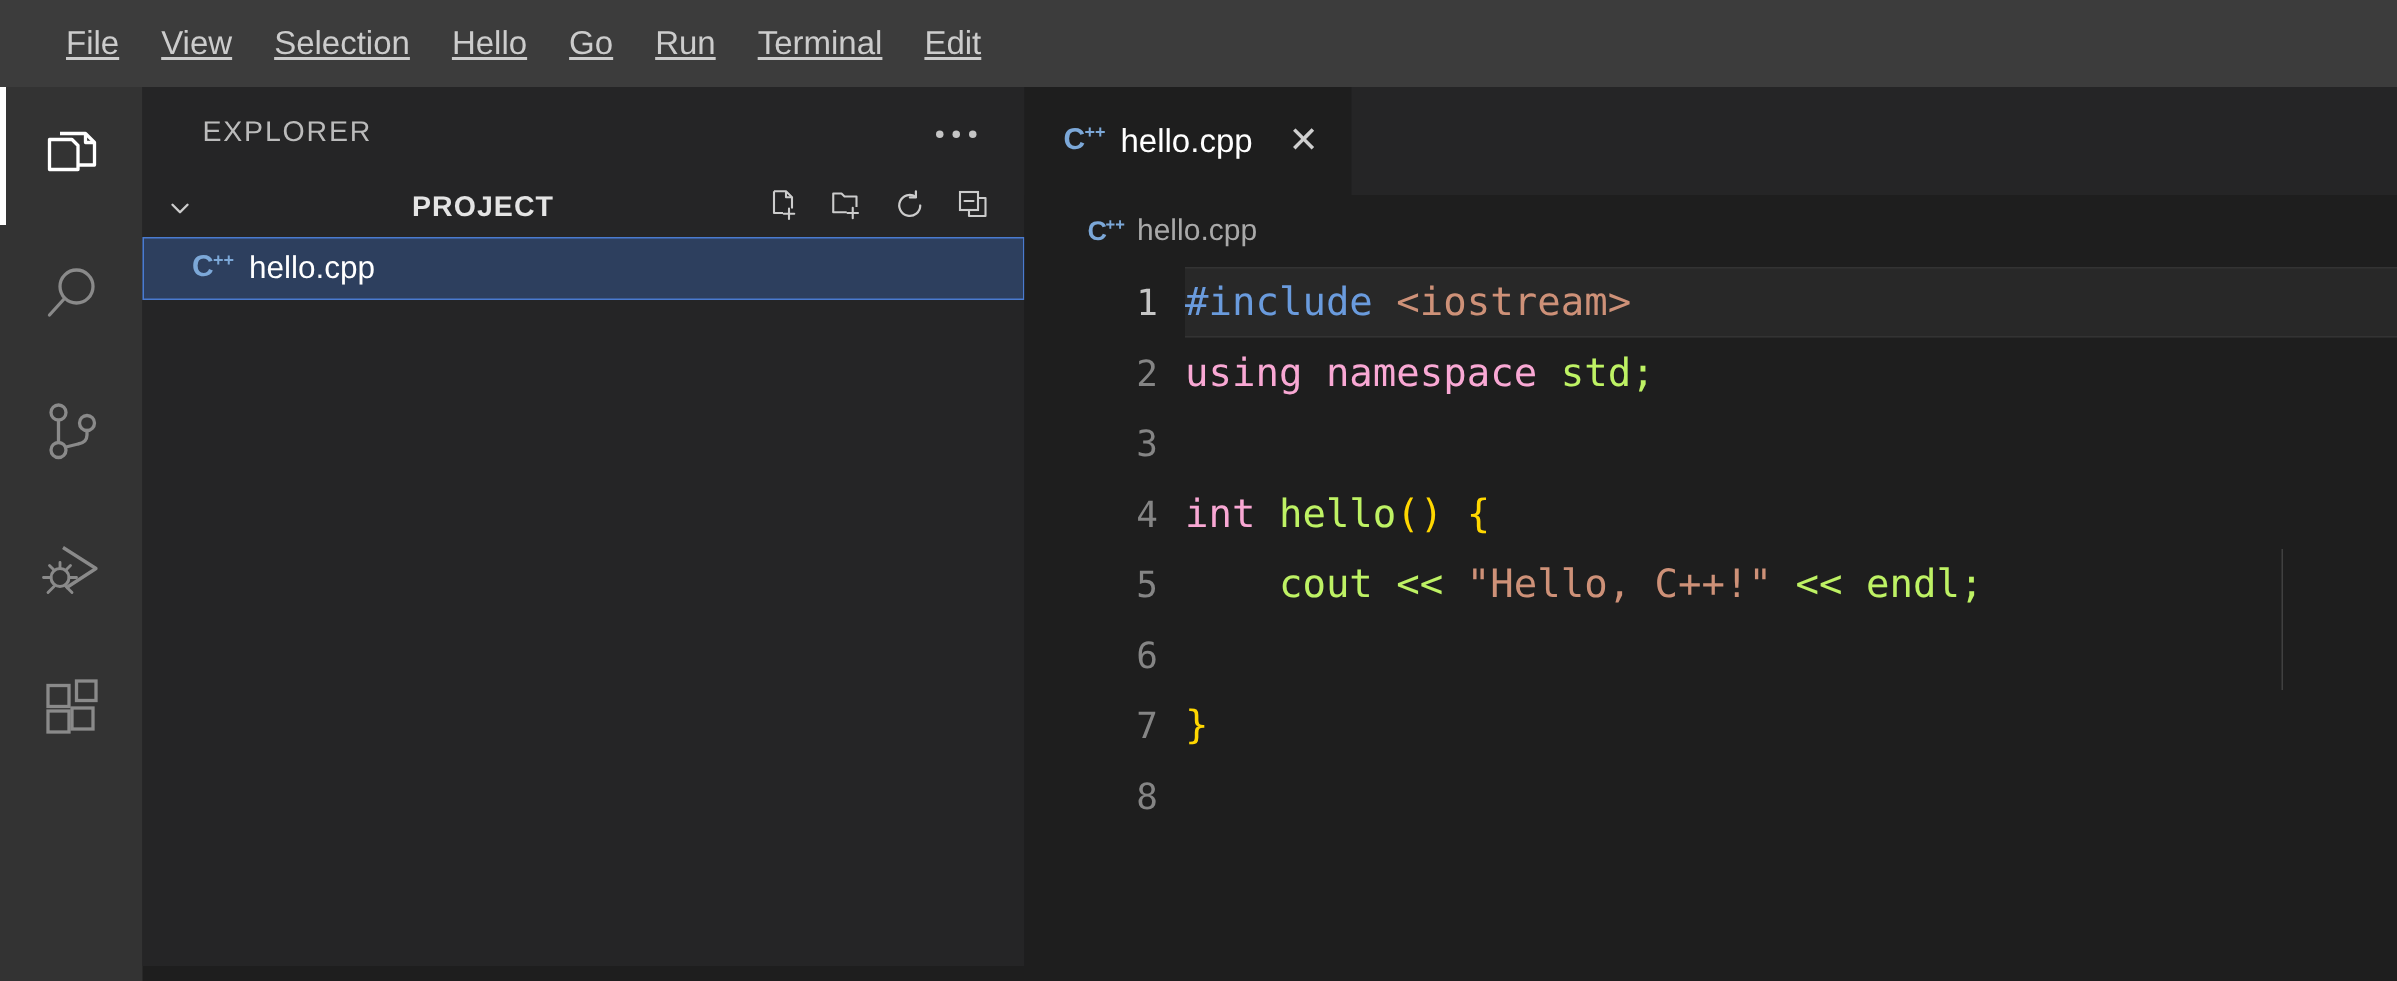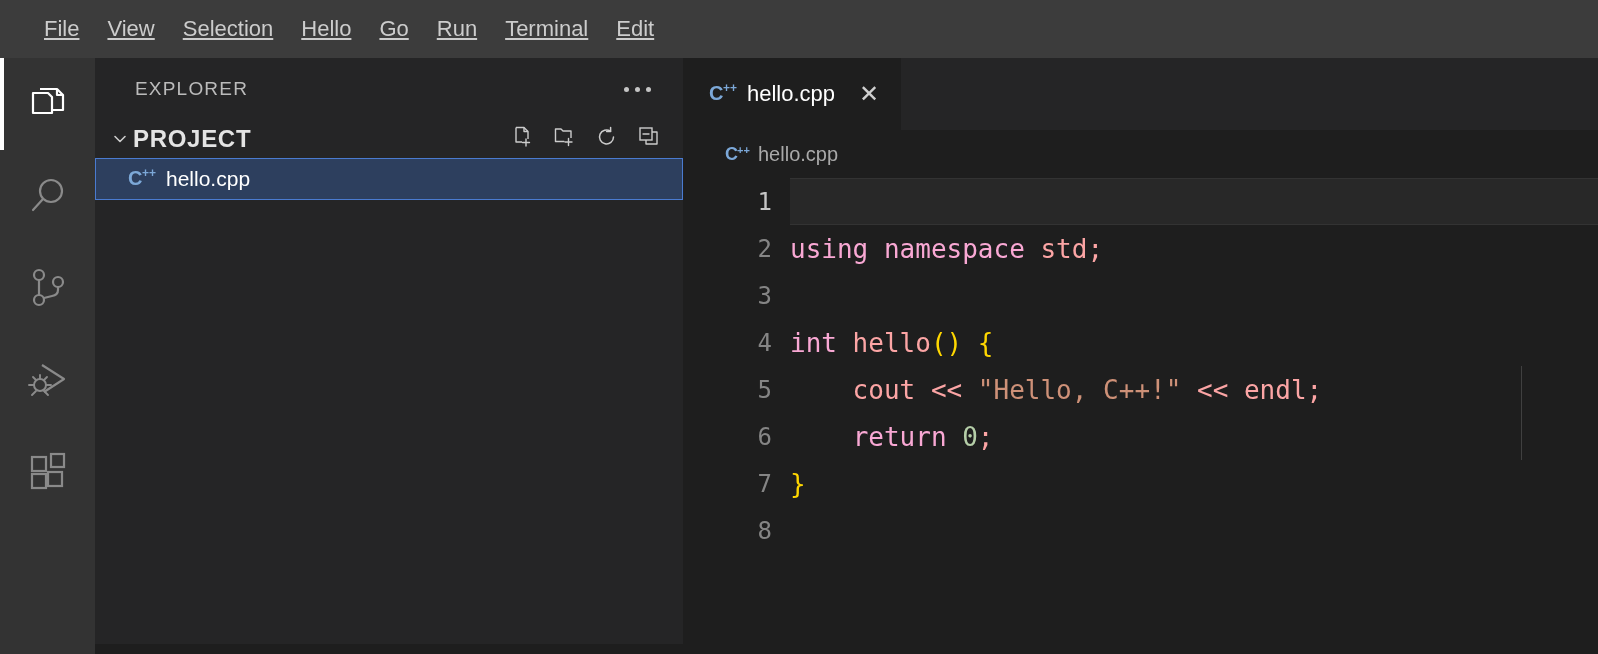--- a/index.html
+++ b/index.html
@@ -114,24 +114,25 @@
     box-sizing: border-box;
   }
   .chev {
     width: 26px;
     display: flex;
     align-items: center;
     justify-content: center;
   }
   .section-title {
     color: #e4e4e4;
-    font-size: 24px;
+    font-size: 19px;
     font-weight: bold;
     letter-spacing: 0.7px;
     flex: 1;
+    text-align: center;
   }
   .sect-actions {
     display: flex;
     align-items: center;
     gap: 18px;
   }
   .sect-actions .act { cursor: pointer; display: block; }
 
   .file-row {
     position: relative;
@@ -279,21 +280,21 @@
   .indent-guide {
     position: absolute;
     left: 838px;
     width: 1px;
     background: #404040;
     z-index: 1;
   }
   .tk-pp     { color: #6a9bdd; }
   .tk-inc    { color: #ce9178; }
   .tk-kw     { color: #f9a8d4; }
-  .tk-plain  { color: #fca5a5; }
+  .tk-plain  { color: #bef264; }
   .tk-str    { color: #ce9178; }
   .tk-num    { color: #b5cea8; }
   .tk-brace  { color: #ffd700; }
 </style>
 </head>
 <body>
 
 <div class="app">
 
   <div class="menubar" id="menubar">
@@ -441,40 +442,40 @@
           <span class="pp">++</span>
       </span>
       <span class="crumb-label">hello.cpp</span>
     </div>
 
     <div class="code">
       <div class="indent-guide" style="top:188px;height:94px;"></div>
       <div id="codelines">
           <div class="code-line active">
             <div class="gutter">1</div>
+            <div class="line-text"><span class="tk-pp">#include</span><span class="tk-plain"> </span><span class="tk-inc">&lt;iostream&gt;</span></div>
           </div>
           <div class="code-line">
             <div class="gutter">2</div>
             <div class="line-text"><span class="tk-kw">using namespace</span><span class="tk-plain"> std;</span></div>
           </div>
           <div class="code-line">
             <div class="gutter">3</div>
             <div class="line-text"></div>
           </div>
           <div class="code-line">
             <div class="gutter">4</div>
             <div class="line-text"><span class="tk-kw">int</span><span class="tk-plain"> hello</span><span class="tk-brace">()</span><span class="tk-plain"> </span><span class="tk-brace">{</span></div>
           </div>
           <div class="code-line">
             <div class="gutter">5</div>
             <div class="line-text"><span class="tk-plain">    cout &lt;&lt; </span><span class="tk-str">"Hello, C++!"</span><span class="tk-plain"> &lt;&lt; endl;</span></div>
           </div>
           <div class="code-line">
             <div class="gutter">6</div>
-            <div class="line-text"><span class="tk-plain">    </span><span class="tk-kw">return</span><span class="tk-plain"> </span><span class="tk-num">0</span><span class="tk-plain">;</span></div>
           </div>
           <div class="code-line">
             <div class="gutter">7</div>
             <div class="line-text"><span class="tk-brace">}</span></div>
           </div>
           <div class="code-line">
             <div class="gutter">8</div>
             <div class="line-text"></div>
           </div>
         </div>

